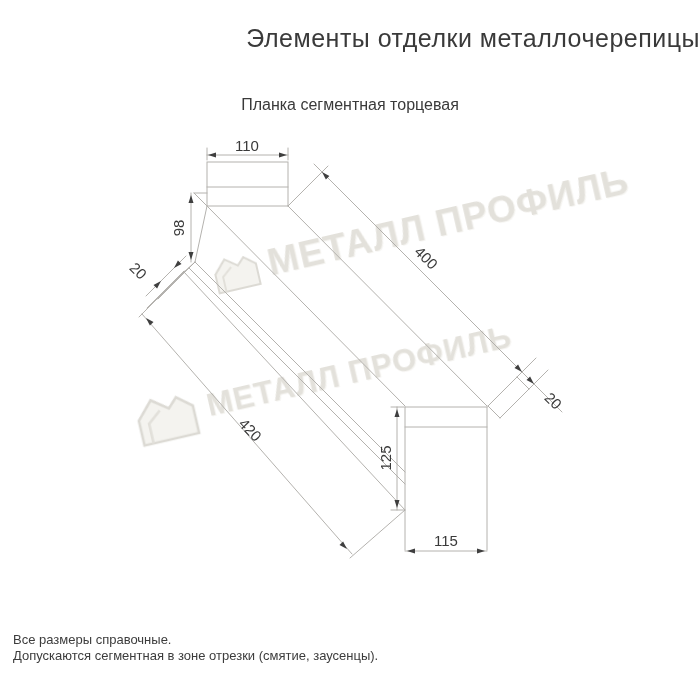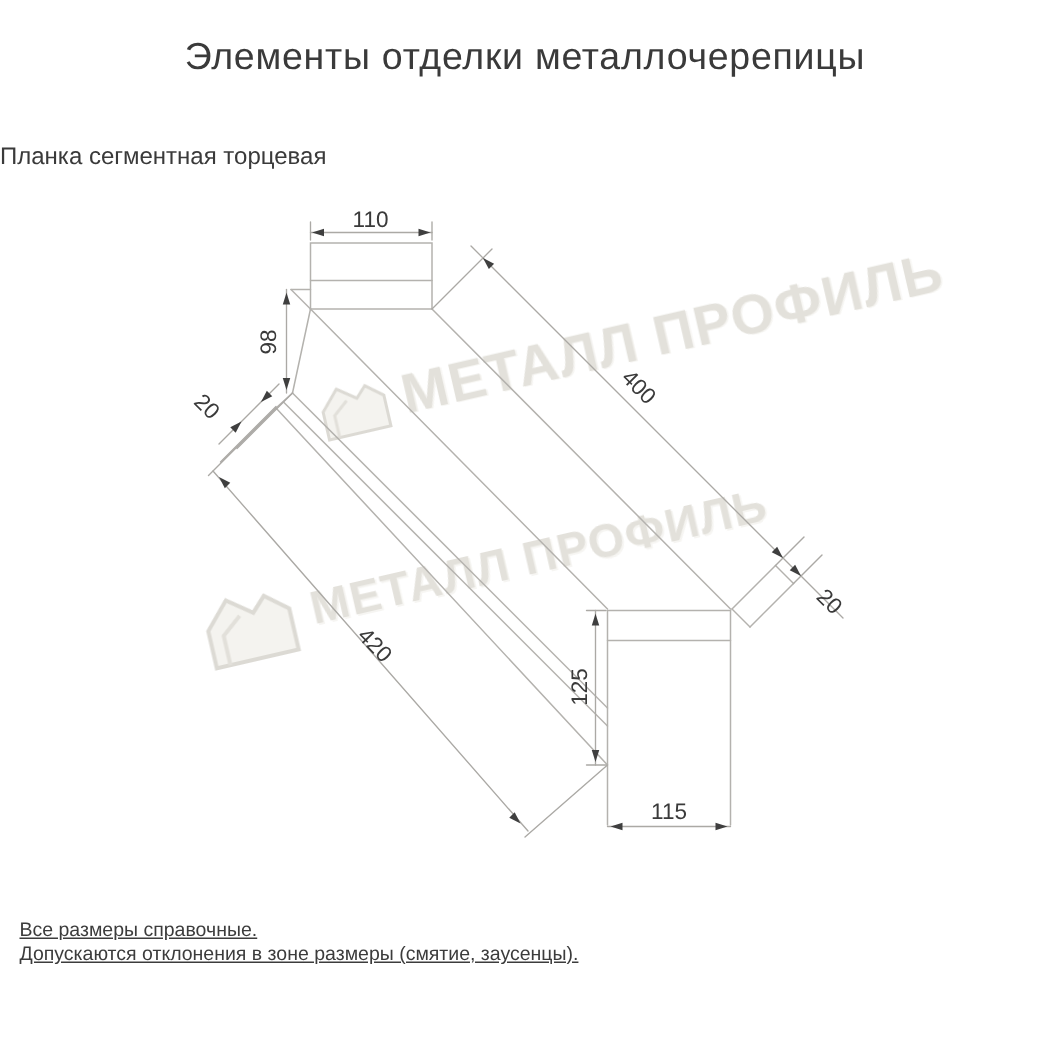--- a/index.html
+++ b/index.html
@@ -1,29 +1,29 @@
 <!DOCTYPE html>
 <html><head>
 <meta charset="utf-8">
 <style>
   html,body{margin:0;padding:0;background:#fff;}
   .screen{
     position:relative;width:700px;height:700px;background:#ffffff;overflow:hidden;
     font-family:"Liberation Sans",sans-serif;color:#3a3a3a;
   }
   .page-title{
-    position:absolute;left:0;right:0;top:24px;text-align:center;
+    position:absolute;left:0;right:0;top:24px;text-align:right;
     font-size:25px;letter-spacing:0.5px;color:#3a3a3a;
   }
   .subtitle{
-    position:absolute;left:0;right:0;top:96px;
+    position:absolute;left:0;right:0;top:96px;text-align:center;
     font-size:16px;line-height:18px;color:#3a3a3a;
   }
   .notes{
-    position:absolute;left:13px;top:612px;font-size:13px;line-height:16px;color:#3c3c3c;text-decoration:underline;
+    position:absolute;left:13px;top:632px;font-size:13px;line-height:16px;color:#3c3c3c;
   }
   
   .wm{
     position:absolute;display:flex;align-items:center;gap:9px;
     transform-origin:left top;color:#e3e1db;font-weight:bold;
     filter:blur(0.4px);white-space:nowrap;z-index:1;user-select:none;
   }
   .wm-1{left:208px;top:256px;transform:rotate(-13deg);font-size:37px;}
   .wm-2{left:128px;top:396px;transform:rotate(-13deg);font-size:31px;}
   .wm .wm-text{letter-spacing:1px;text-shadow:1px 1px 0 #f6f5f2;}
@@ -142,16 +142,16 @@
   </svg>
 
   <div class="page-title">Элементы отделки металлочерепицы</div>
 
   <div class="subtitle">
     <div>Планка сегментная торцевая</div>
   </div>
 
   <div class="notes">
     <div>Все размеры справочные.</div>
-    <div>Допускаются отклонения в зоне размеры (смятие, заусенцы).</div>
+    <div>Допускаются сегментная в зоне отрезки (смятие, заусенцы).</div>
   </div>
 
 </div>
 
 </body></html>

